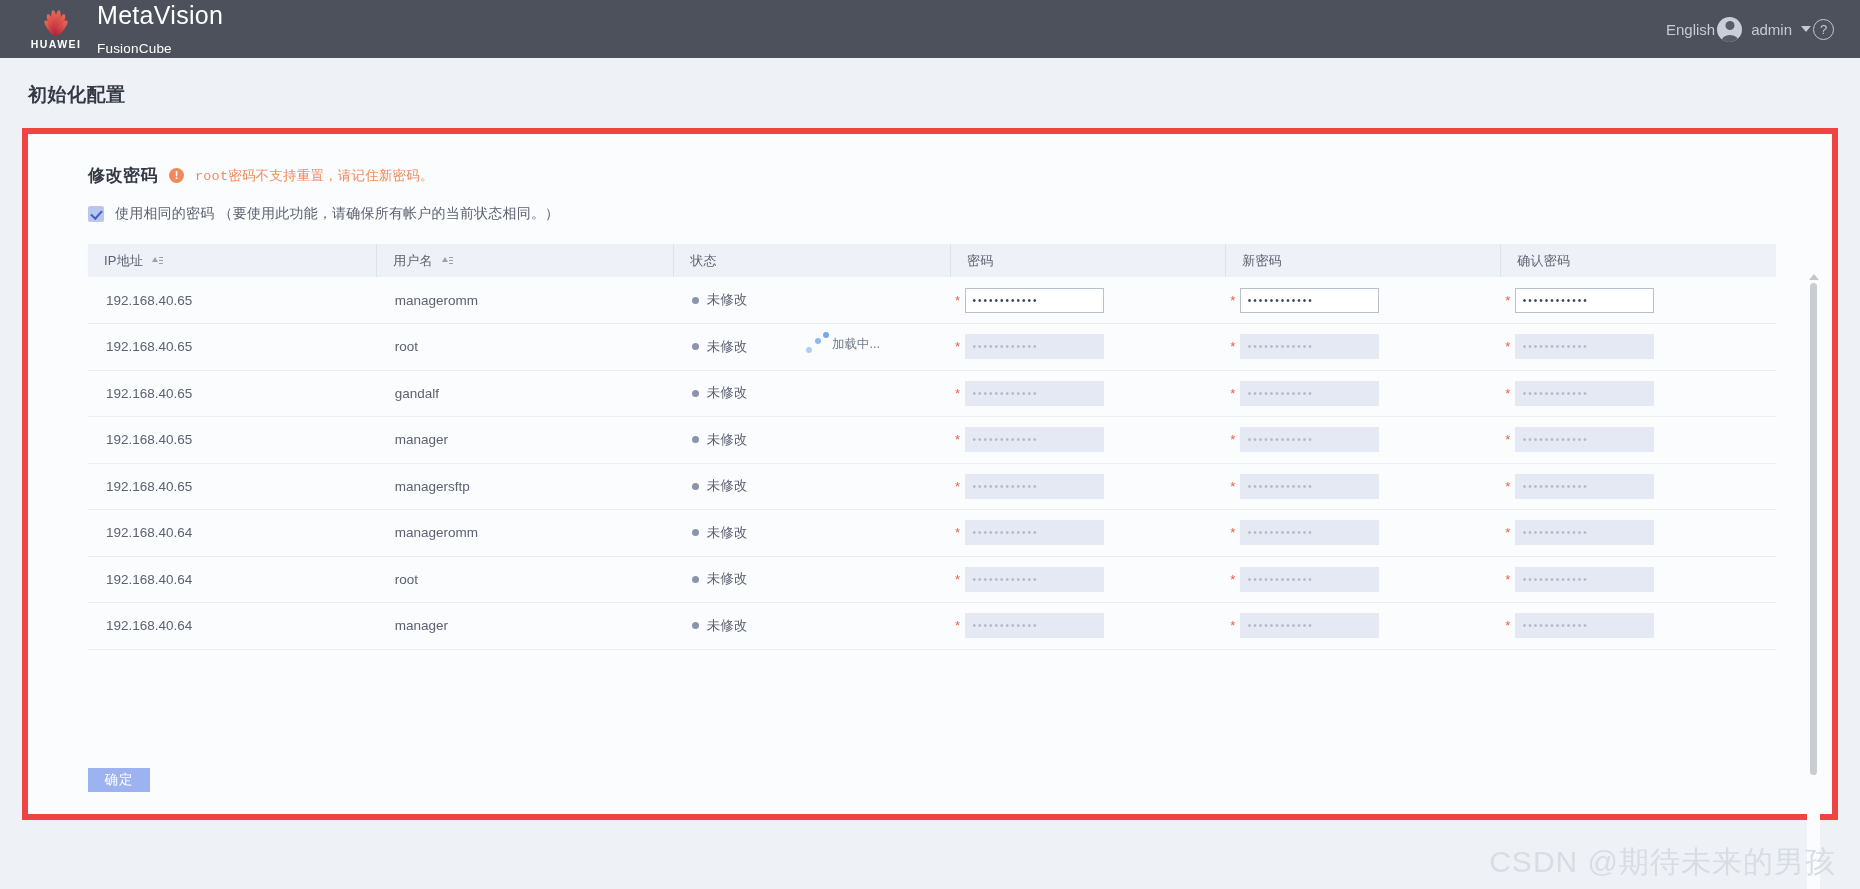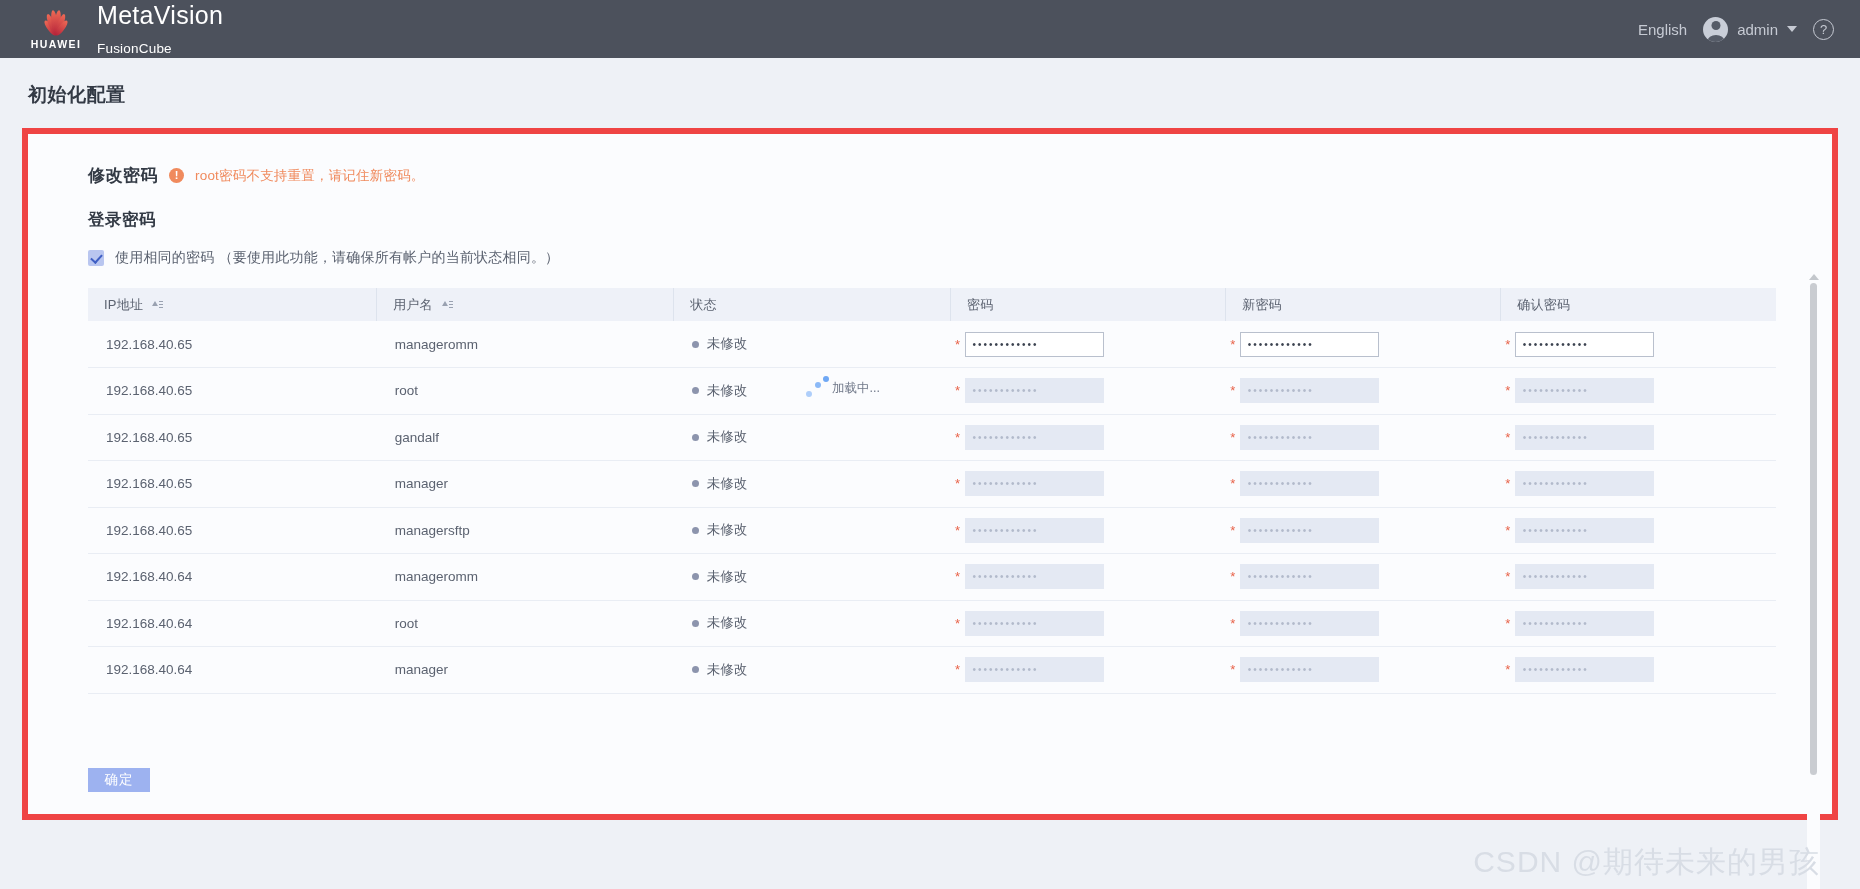--- a/index.html
+++ b/index.html
@@ -34,21 +34,21 @@
   .p6 { transform: translateX(-50%) rotate(38deg) scaleY(.72); }
   .huawei-word {
     color: #ffffff; font-size: 10.5px; letter-spacing: 1.4px;
     font-weight: 700; margin-top: 3px;
   }
   .brand-text { display: flex; flex-direction: column; justify-content: center; }
   .brand-title { color: #ffffff; font-size: 25px; letter-spacing: .3px; line-height: 1.05; }
   .brand-sub { color: #ffffff; font-size: 13.5px; margin-top: 12px; letter-spacing: .2px; }
 
   .nav-right {
-    margin-left: auto; display: flex; align-items: center; gap: 16px;
+    margin-left: auto; display: flex; align-items: center; gap: 2px;
     color: #c6cad3; font-size: 15px;
   }
   .nav-lang { cursor: pointer; }
   .nav-user { display: flex; align-items: center; gap: 9px; cursor: pointer; }
   .avatar {
     width: 25px; height: 25px; border-radius: 50%;
     background: #c9ced8; position: relative; overflow: hidden;
     display: inline-block;
   }
   .avatar::before {
@@ -92,21 +92,21 @@
     display: flex; align-items: center; gap: 11px;
     padding-left: 60px;
   }
   .sec-title { font-size: 17px; font-weight: 700; color: #333a45; letter-spacing: .5px; }
   .warn-icon {
     width: 15px; height: 15px; border-radius: 50%;
     background: #f08a5d; color: #fff; font-size: 11px; font-weight: 700;
     display: flex; align-items: center; justify-content: center;
     line-height: 1;
   }
-  .warn-text { color: #f08a5d; font-size: 13.5px; letter-spacing: .2px; }
+  .warn-text { color: #f08a5d; font-size: 13.5px; letter-spacing: .2px; font-family: Liberation Mono, monospace; }
   .sec-sub {
     padding-left: 60px; margin-top: 9px;
     color: #aab1bd; font-size: 13px; letter-spacing: .2px;
   }
 
   .sub-head {
     padding-left: 60px; margin-top: 22px;
     font-size: 16.5px; font-weight: 700; color: #333a45; letter-spacing: .5px;
   }
 
@@ -216,21 +216,21 @@
   .vs-thumb { width: 7px; height: 492px; background: #c9ccd1; border-radius: 4px; cursor: pointer; }
 
   .btnrow { position: absolute; left: 60px; bottom: 22px; }
   .btn-ok {
     width: 62px; height: 24px; background: #9db2f0; color: #ffffff;
     border: none; font-size: 13.5px; letter-spacing: 1px;
     cursor: pointer; font-family: inherit;
   }
 
   .watermark {
-    position: absolute; right: 40px; bottom: 6px;
+    position: absolute; right: 24px; bottom: 6px;
     font-size: 30px; color: #d8dde5; letter-spacing: 1px;
     white-space: nowrap; user-select: none;
   }
 </style>
 </head>
 <body>
 
 <div class="topbar">
   <div class="brand">
     <div class="huawei-mark">
@@ -265,21 +265,20 @@
 
 <div class="card">
   <div class="card-inner">
 
     <div class="sec-head">
       <span class="sec-title">修改密码</span>
       <span class="warn-icon">!</span>
       <span class="warn-text">root密码不支持重置，请记住新密码。</span>
     </div>
 
-    <div class="sub-head">登录密码</div>
 
     <div class="optrow">
       <span class="chk"></span>
       <span class="opt-label">使用相同的密码 （要使用此功能，请确保所有帐户的当前状态相同。）</span>
     </div>
 
     <div class="select-wrap">
       <span>全部状态</span>
       <span class="select-arrow"></span>
     </div>

